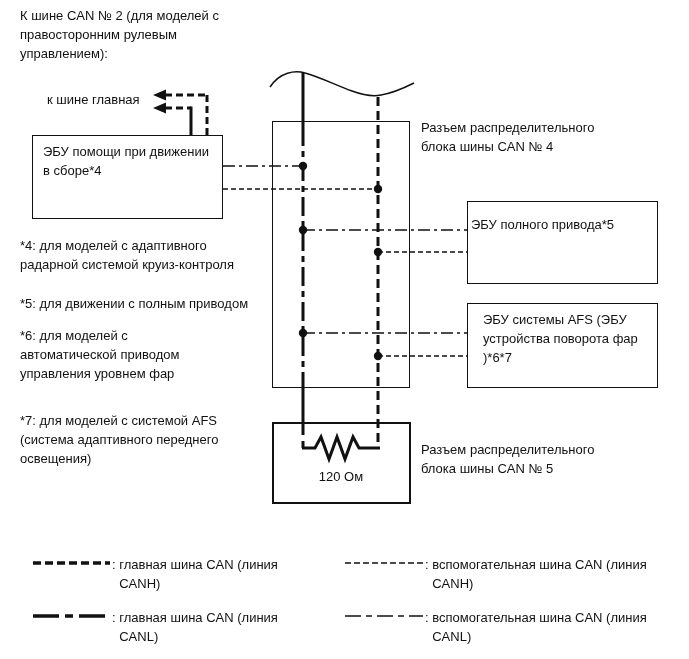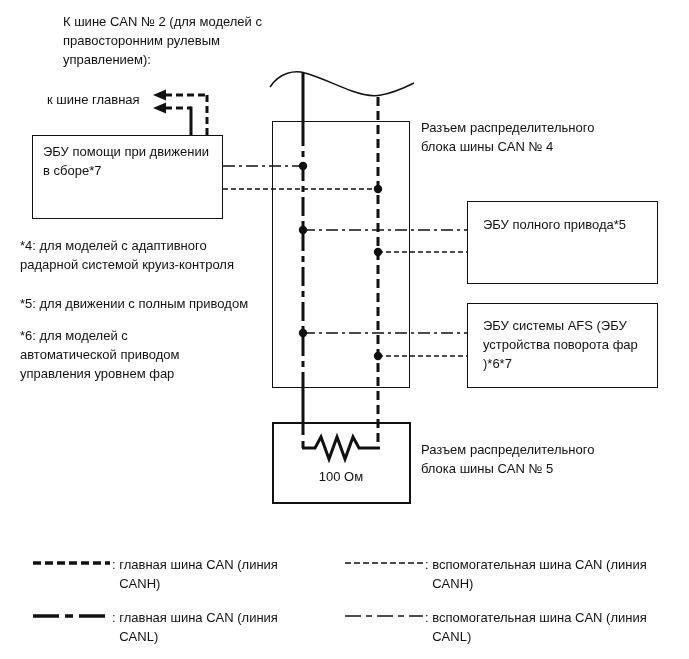--- a/index.html
+++ b/index.html
@@ -76,53 +76,56 @@
     <circle cx="378" cy="356" r="4.2" fill="#111111"></circle>
 
     <path d="M 302 448 H 315 L 321 437 L 329 459 L 337 437 L 345 459 L 353 437 L 359 448 H 380" fill="none" stroke="#111111" stroke-width="3" stroke-linejoin="miter"></path>
 
     <line x1="33" y1="563" x2="110" y2="563" stroke="#111111" stroke-width="3.5" stroke-dasharray="8 4"></line>
     <line x1="33" y1="616" x2="110" y2="616" stroke="#111111" stroke-width="3.5" stroke-dasharray="26 6 8 6"></line>
     <line x1="345" y1="563" x2="423" y2="563" stroke="#111111" stroke-width="1.3" stroke-dasharray="6 3"></line>
     <line x1="345" y1="616" x2="423" y2="616" stroke="#111111" stroke-width="1.3" stroke-dasharray="16 5 6 5"></line>
   </svg>
 
-  <div class="txt" style="left:20px; top:12px; width:240px;margin-left:43px;">К шине CAN № 2 (для моделей с
+  <div class="txt" style="left:20px; top:6px; width:240px;">К шине CAN № 2 (для моделей с
 правосторонним рулевым
 управлением):</div>
 
   <div class="txt" style="left:47px; top:90px; width:110px;">к шине главная</div>
 
   <div class="box" style="left:32px; top:135px; width:191px; height:84px; padding:6px 10px;">ЭБУ помощи при движении
-в сборе*7</div>
+в сборе*4</div>
 
   <div class="box" style="left:272px; top:121px; width:138px; height:267px;"></div>
 
-  <div class="box" style="left:467px; top:201px; width:191px; height:83px; padding:13px 15px;">ЭБУ полного привода*5</div>
+  <div class="box" style="left:467px; top:201px; width:191px; height:83px; padding:13px 3px;">ЭБУ полного привода*5</div>
 
-  <div class="box" style="left:467px; top:303px; width:191px; height:85px; padding:12px 15px;">ЭБУ системы AFS (ЭБУ
+  <div class="box" style="left:467px; top:303px; width:191px; height:85px; padding:6px 15px;">ЭБУ системы AFS (ЭБУ
 устройства поворота фар
 )*6*7</div>
 
   <div class="box" style="left:272px; top:422px; width:139px; height:82px; border-width:2px;"></div>
 
-  <div class="txt center" style="left:305px; top:467px; width:72px;">100 Ом</div>
+  <div class="txt center" style="left:305px; top:467px; width:72px;">120 Ом</div>
 
   <div class="txt" style="left:421px; top:118px; width:215px;">Разъем распределительного
 блока шины CAN № 4</div>
 
   <div class="txt" style="left:421px; top:440px; width:215px;">Разъем распределительного
 блока шины CAN № 5</div>
 
   <div class="txt" style="left:20px; top:236px; width:250px;">*4: для моделей с адаптивного
 радарной системой круиз-контроля</div>
   <div class="txt" style="left:20px; top:294px; width:250px;">*5: для движении с полным приводом</div>
   <div class="txt" style="left:20px; top:326px; width:250px;">*6: для моделей с
 автоматической приводом
 управления уровнем фар</div>
+  <div class="txt" style="left:20px; top:411px; width:250px;">*7: для моделей с системой AFS
+(система адаптивного переднего
+освещения)</div>
 
   <div class="txt" style="left:112px; top:555px; width:200px;">: главная шина CAN (линия
 &nbsp;&nbsp;CANH)</div>
   <div class="txt" style="left:112px; top:608px; width:200px;">: главная шина CAN (линия
 &nbsp;&nbsp;CANL)</div>
   <div class="txt" style="left:425px; top:555px; width:250px;">: вспомогательная шина CAN (линия
 &nbsp;&nbsp;CANH)</div>
   <div class="txt" style="left:425px; top:608px; width:250px;">: вспомогательная шина CAN (линия
 &nbsp;&nbsp;CANL)</div>
 

